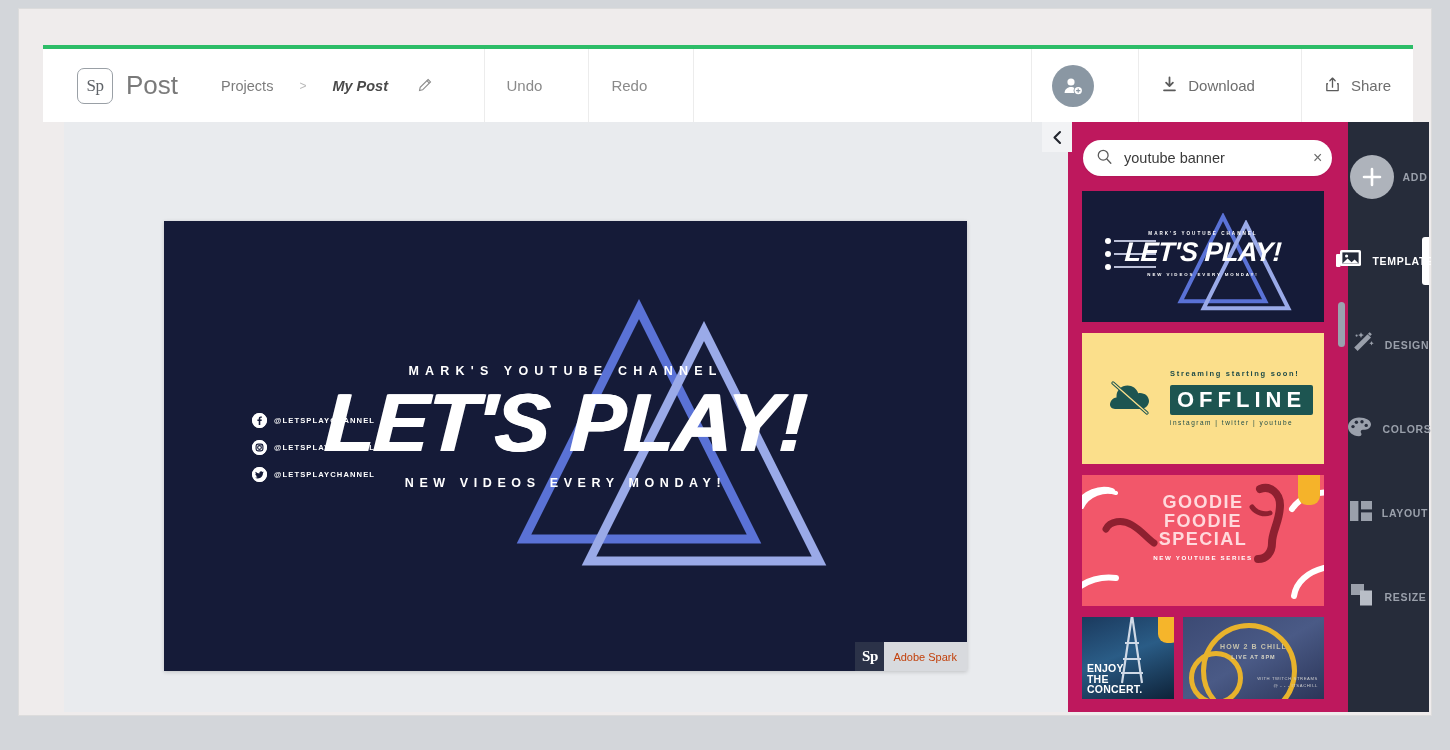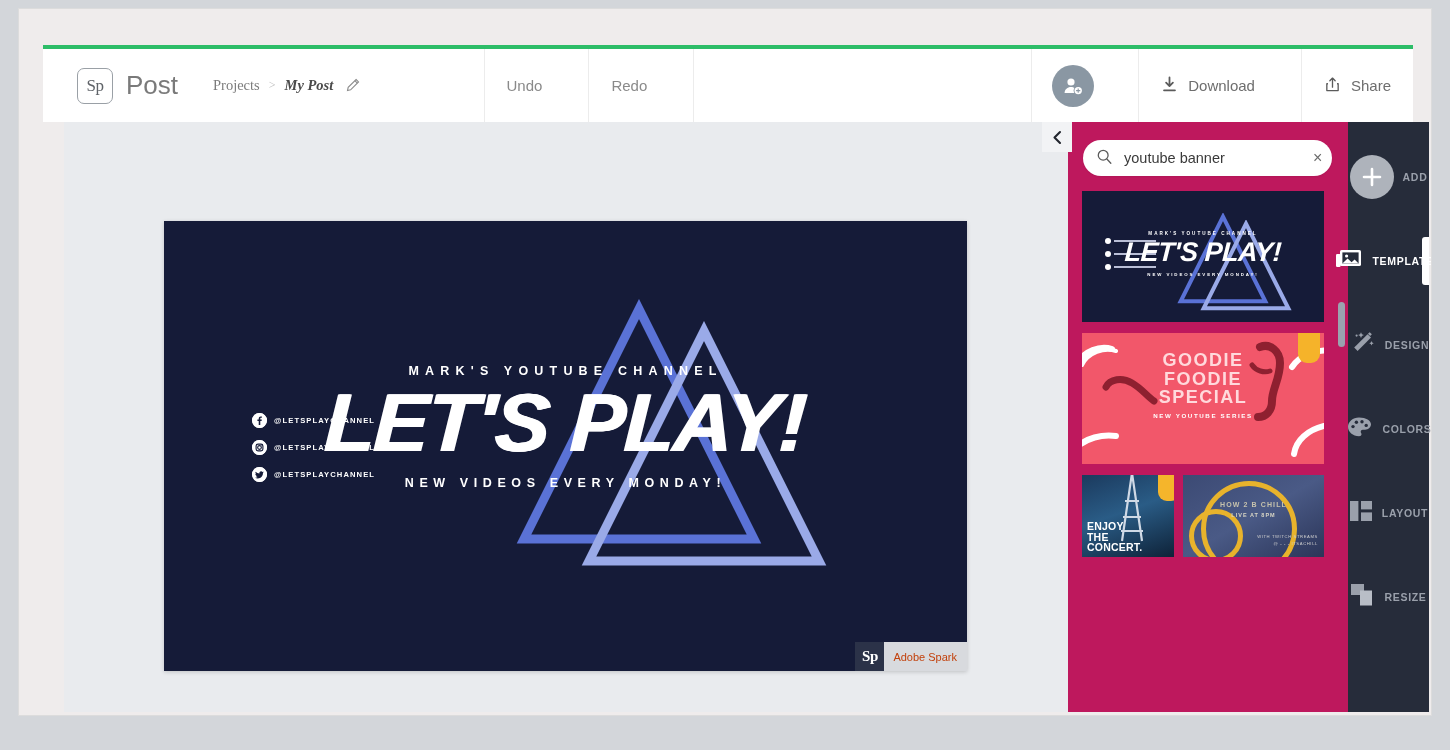--- a/index.html
+++ b/index.html
@@ -61,25 +61,24 @@
   }
   .brand-word {
     margin-left: 13px;
     font-size: 26px;
     color: #7a7a7a;
     font-family: "Liberation Sans", sans-serif;
     font-weight: 300;
   }
   .breadcrumb {
     display: flex; align-items: center;
-    margin-left: 30px;
+    margin-left: 38px;
     font-size: 14.5px;
     color: #7c7c7c;
-    gap: 9px;
-    font-family: Liberation Serif, serif;
+    gap: 26px;
   }
   .breadcrumb .crumb-sep { color: #b9b9b9; font-size: 12px; }
   .breadcrumb .crumb-current {
     font-style: italic;
     color: #4a4a4a;
     font-weight: 600;
   }
   .pencil-icon { margin-left: 3px; display:flex; align-items:center; }
 
   .hdr-spacer { flex: 1 1 auto; }
@@ -580,20 +579,34 @@
             <polygon points="125,10 240,240 10,240" fill="none" stroke="#5a72d6" stroke-width="11"></polygon>
           </svg>
           <svg style="position:absolute;left:118px;top:29px;" width="92" height="92" viewBox="0 0 250 250">
             <polygon points="125,10 240,240 10,240" fill="none" stroke="#9aaae8" stroke-width="11"></polygon>
           </svg>
           <div class="c1-kick">MARK'S YOUTUBE CHANNEL</div>
           <div class="c1-head">LET'S PLAY!</div>
           <div class="c1-sub">NEW VIDEOS EVERY MONDAY!</div>
         </div>
 
+        <div class="tpl-card h145 c2">
+          <span class="c2-cloud">
+            <svg width="52" height="46" viewBox="0 0 52 46">
+              <path d="M16 34h20c5 0 9-3.6 9-8s-4-8-9-8c-.6 0-1.2.06-1.8.18C32.6 13.6 28.4 10.5 23.5 10.5c-6.1 0-11 4.8-11 10.7 0 .4.02.8.06 1.2C8.6 23 6 26 6 29.6 6 32.1 8.2 34 11 34z" fill="#1d5551"></path>
+              <path d="M9 8l34 30" stroke="#1d5551" stroke-width="3.4" stroke-linecap="round"></path>
+              <path d="M9 8l34 30" stroke="#fbdf8b" stroke-width="1.3" stroke-linecap="round"></path>
+            </svg>
+          </span>
+          <div class="c2-top">Streaming starting soon!</div>
+          <div class="c2-box">
+            <div class="c2-off">OFFLINE</div>
+          </div>
+          <div class="c2-bot">instagram | twitter | youtube</div>
+        </div>
 
         <div class="tpl-card h145 c3">
           <svg class="dog" style="left:-8px;top:4px;" width="56" height="40" viewBox="0 0 56 40">
             <path d="M4 26c6-12 22-18 34-14" fill="none" stroke="#ffffff" stroke-width="6" stroke-linecap="round"></path>
             <path d="M8 28c6-12 22-18 34-14" fill="none" stroke="#ffffff" stroke-width="4" stroke-linecap="round"></path>
           </svg>
           <svg class="dog" style="left:18px;top:42px;" width="60" height="44" viewBox="0 0 60 44">
             <path d="M6 12c4-8 16-10 26-4 9 5 16 14 22 18" fill="none" stroke="#8e2030" stroke-width="7" stroke-linecap="round"></path>
           </svg>
           <svg class="dog" style="right:24px;top:6px;" width="66" height="86" viewBox="0 0 66 86">

